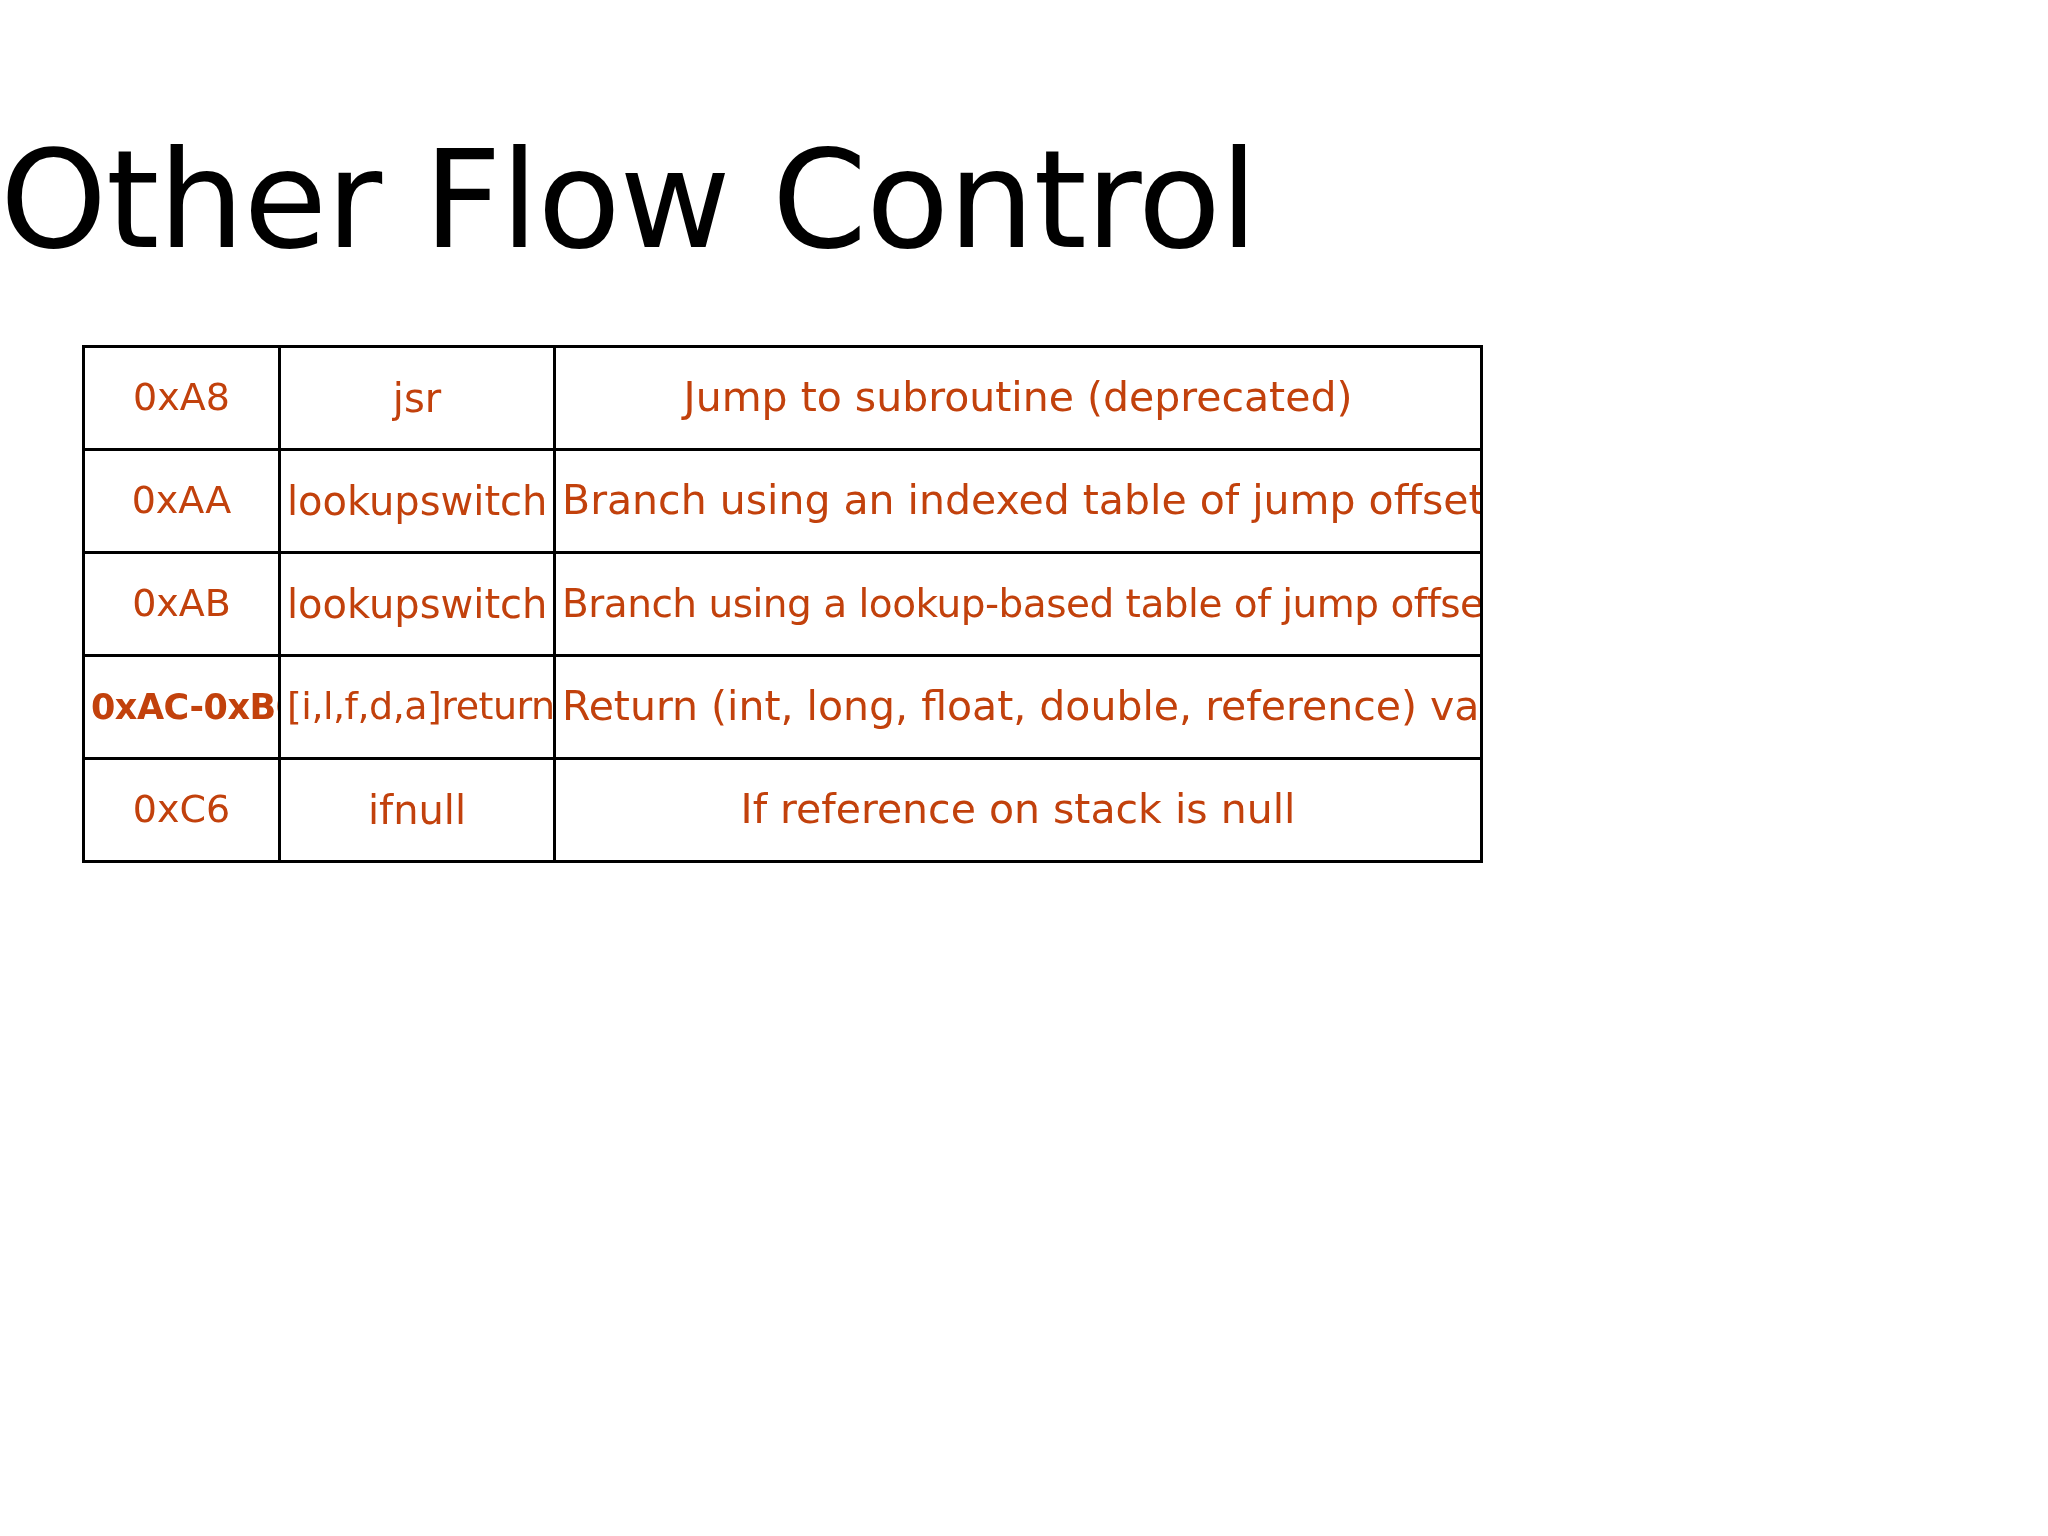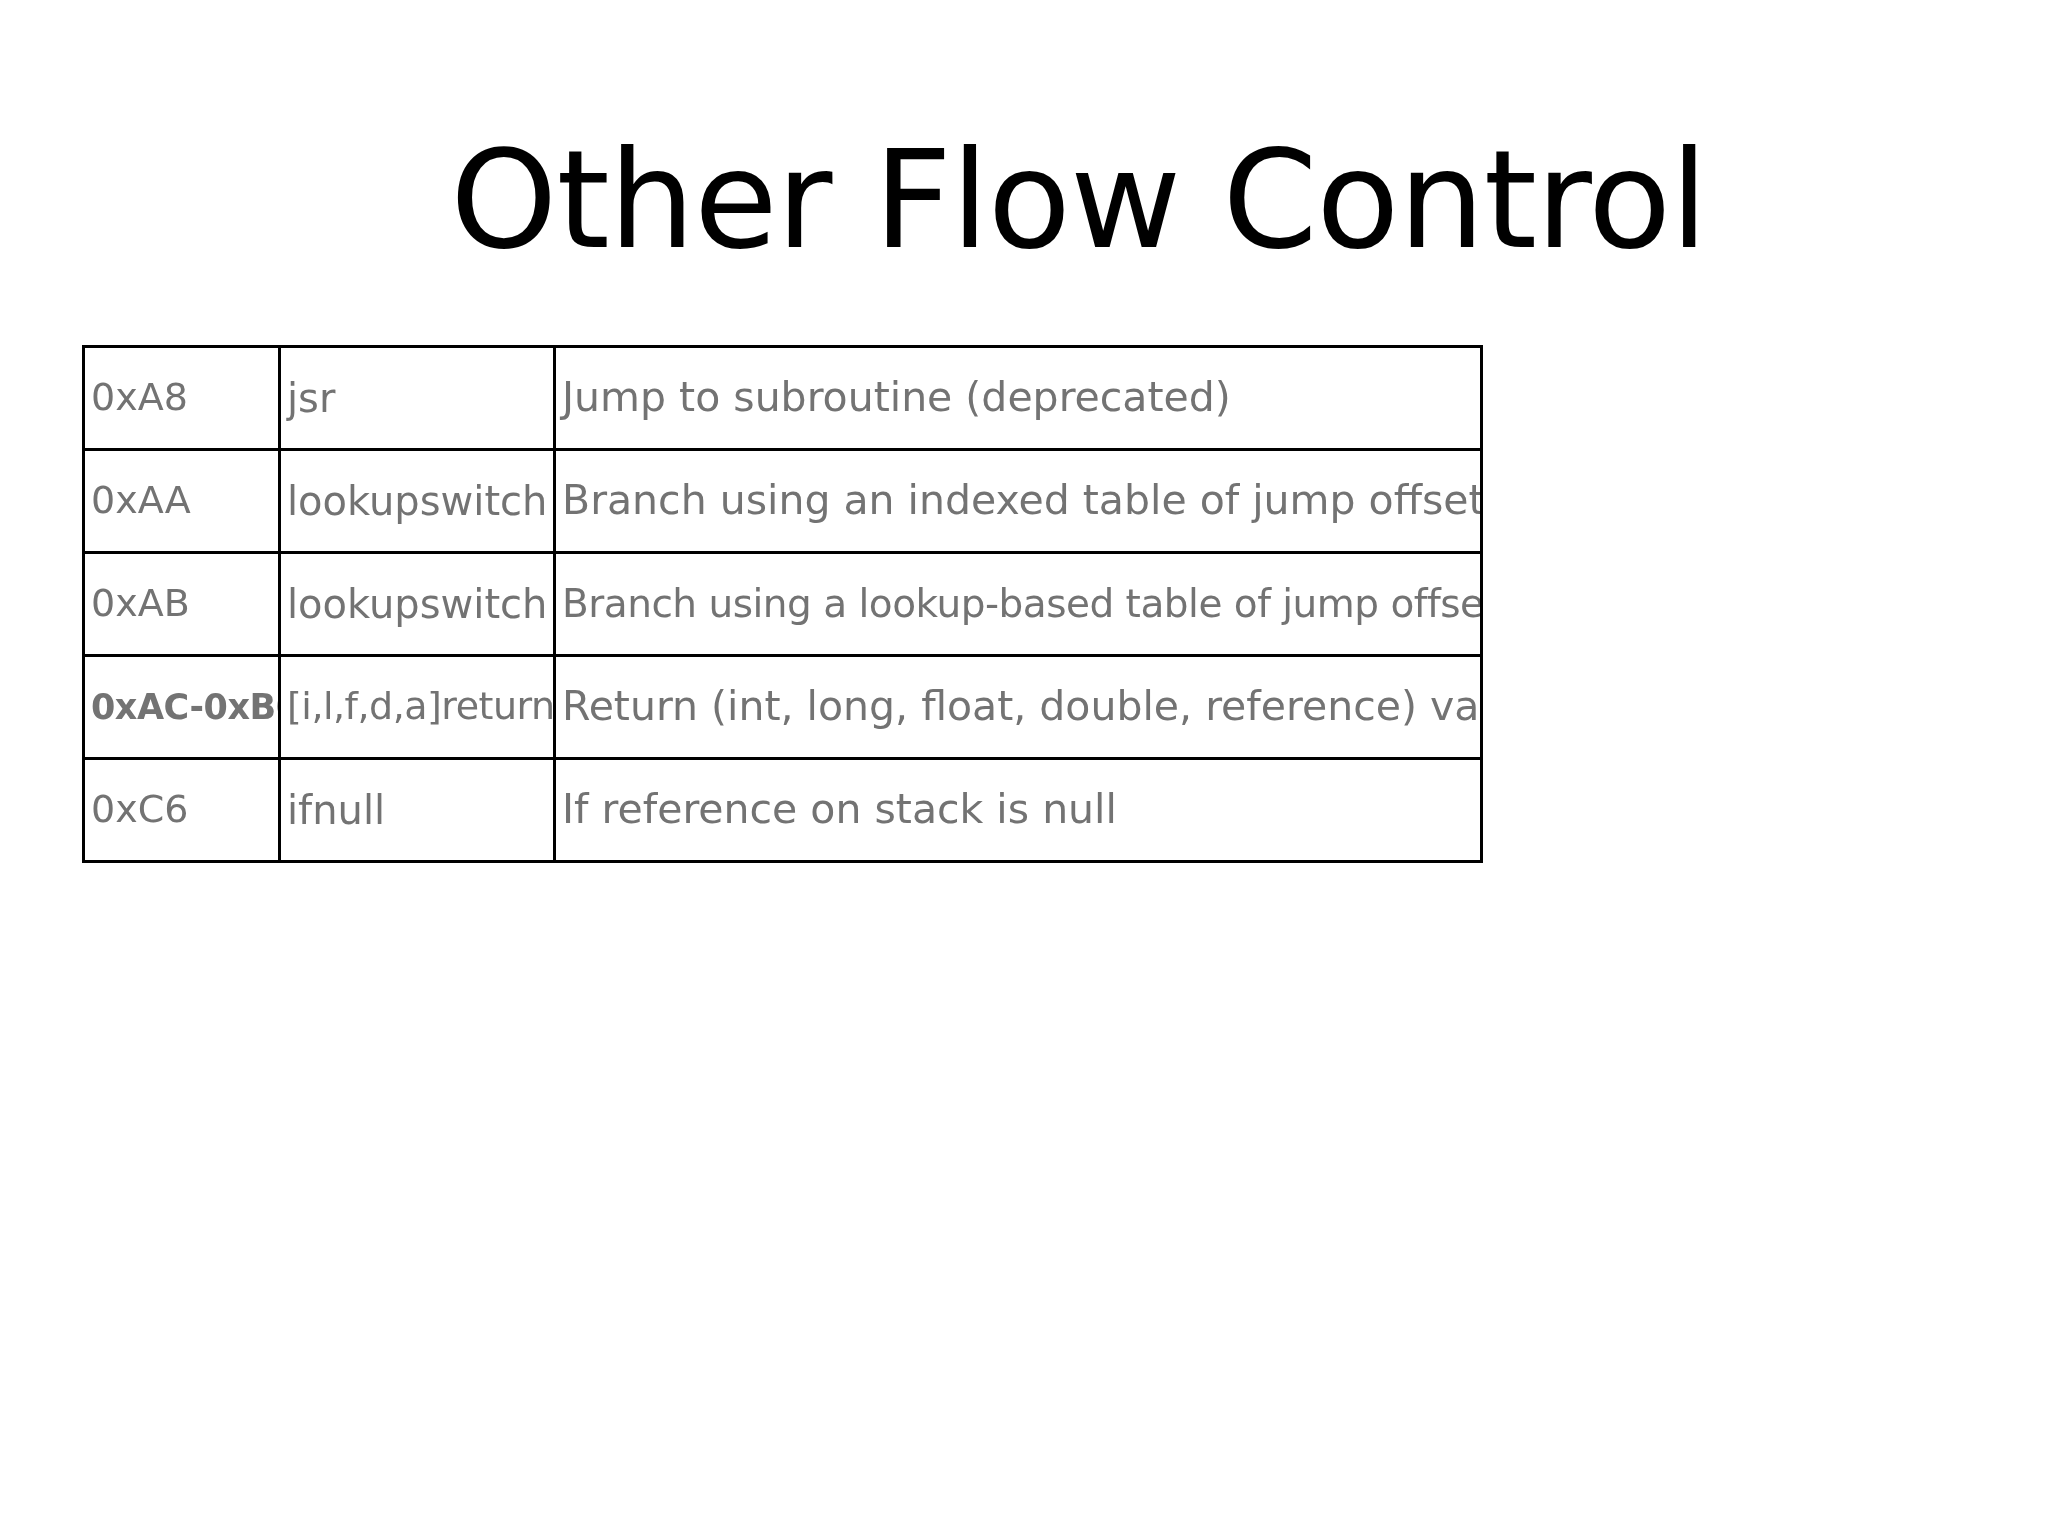--- a/index.html
+++ b/index.html
@@ -19,47 +19,47 @@
     width: 2048px;
     height: 1536px;
     background: #ffffff;
     box-sizing: border-box;
   }
   .slide-title {
     position: absolute;
     top: 132px;
     left: 0;
     width: 1707px;
-    text-align: right;
+    text-align: left;
     font-family: "DejaVu Sans", sans-serif;
     font-weight: 400;
     font-size: 136px;
     line-height: 1.0;
     letter-spacing: -1px;
     color: #000000;
     white-space: nowrap;
   }
   .opcode-table {
     position: absolute;
     left: 82px;
     top: 345px;
     width: 1398px;
     border-collapse: collapse;
     table-layout: fixed;
   }
   .opcode-table td {
     border: 3px solid #000000;
     height: 100px;
     padding: 0 6px;
-    text-align: left;
+    text-align: center;
     vertical-align: middle;
     font-family: "DejaVu Sans", sans-serif;
     font-size: 40px;
     line-height: 1.1;
-    color: #737373;
+    color: #c2410c;
     white-space: nowrap;
     overflow: hidden;
   }
   .col-opcode { width: 196px; }
   .col-mnemonic { width: 275px; }
   .col-description { width: 927px; }
   td.cell-opcode { font-size: 38px; }
   td.cell-mnemonic { font-size: 40px; }
   td.cell-description { font-size: 41px; }
   tr.row-wide td.cell-opcode { font-size: 35px; letter-spacing: -0.5px; font-weight: bold; }

